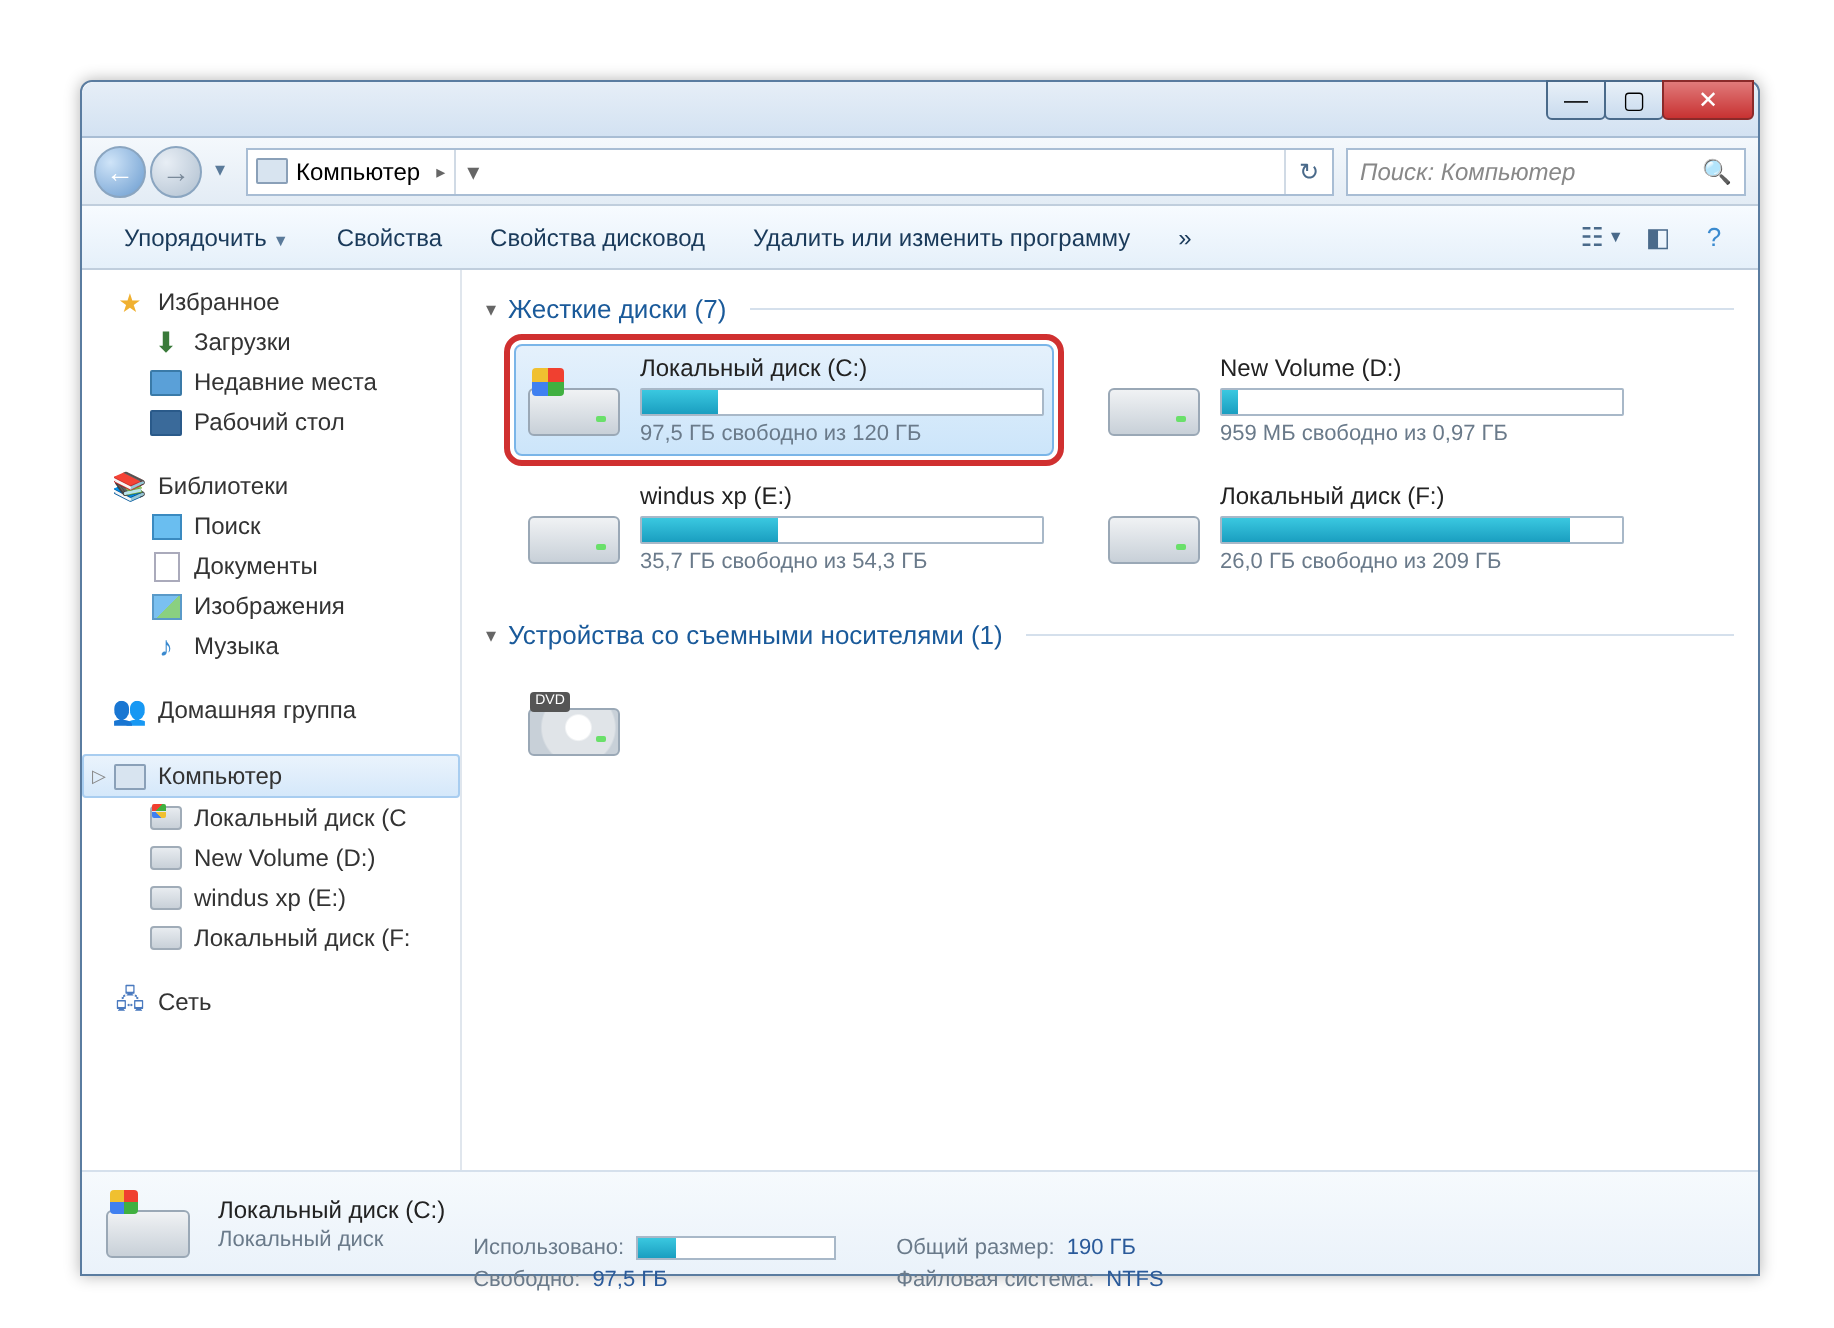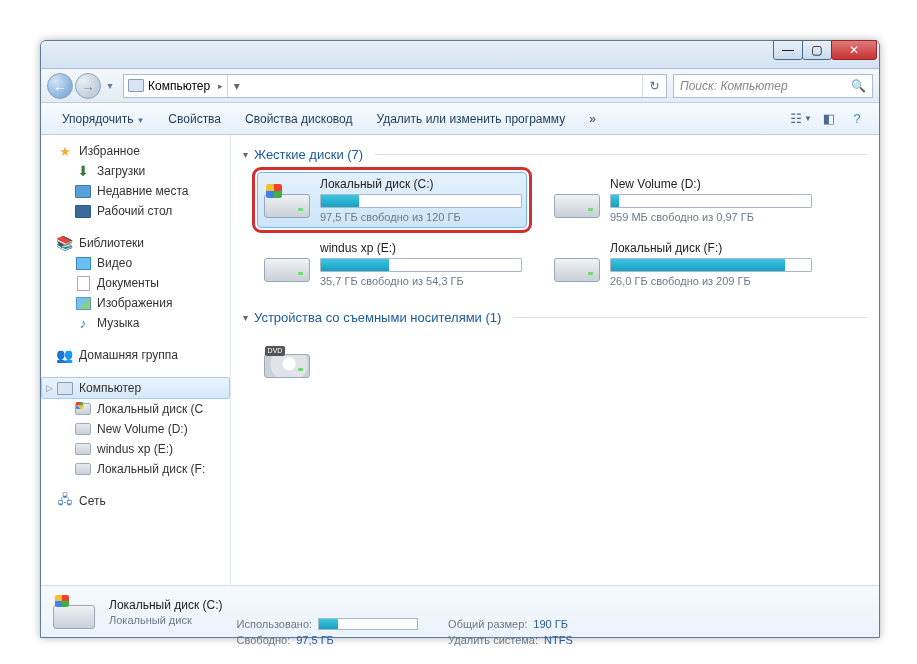--- a/index.html
+++ b/index.html
@@ -157,21 +157,21 @@
           </div>
       </div>
 
       <div class="sb-group">
         <div class="sb-head">
             <span class="ico lib">📚</span>
             <span>Библиотеки</span>
           </div>
         <div class="sb-item">
             <span class="ico vid"></span>
-            <span>Видео</span>
+            <span>Поиск</span>
           </div>
         <div class="sb-item">
             <span class="ico doc"></span>
             <span>Документы</span>
           </div>
         <div class="sb-item">
             <span class="ico img"></span>
             <span>Изображения</span>
           </div>
         <div class="sb-item">
@@ -305,20 +305,20 @@
             <span class="det-label">Свободно:</span>
             <span class="det-val">97,5 ГБ</span>
           </div>
       </div>
       <div class="det-col">
         <div class="det-row">
             <span class="det-label">Общий размер:</span>
             <span class="det-val">190 ГБ</span>
           </div>
         <div class="det-row">
-            <span class="det-label">Удалить система:</span>
+            <span class="det-label">Файловая система:</span>
             <span class="det-val">NTFS</span>
           </div>
       </div>
     </div>
   </div>
 
 </div>
 
 </body></html>

